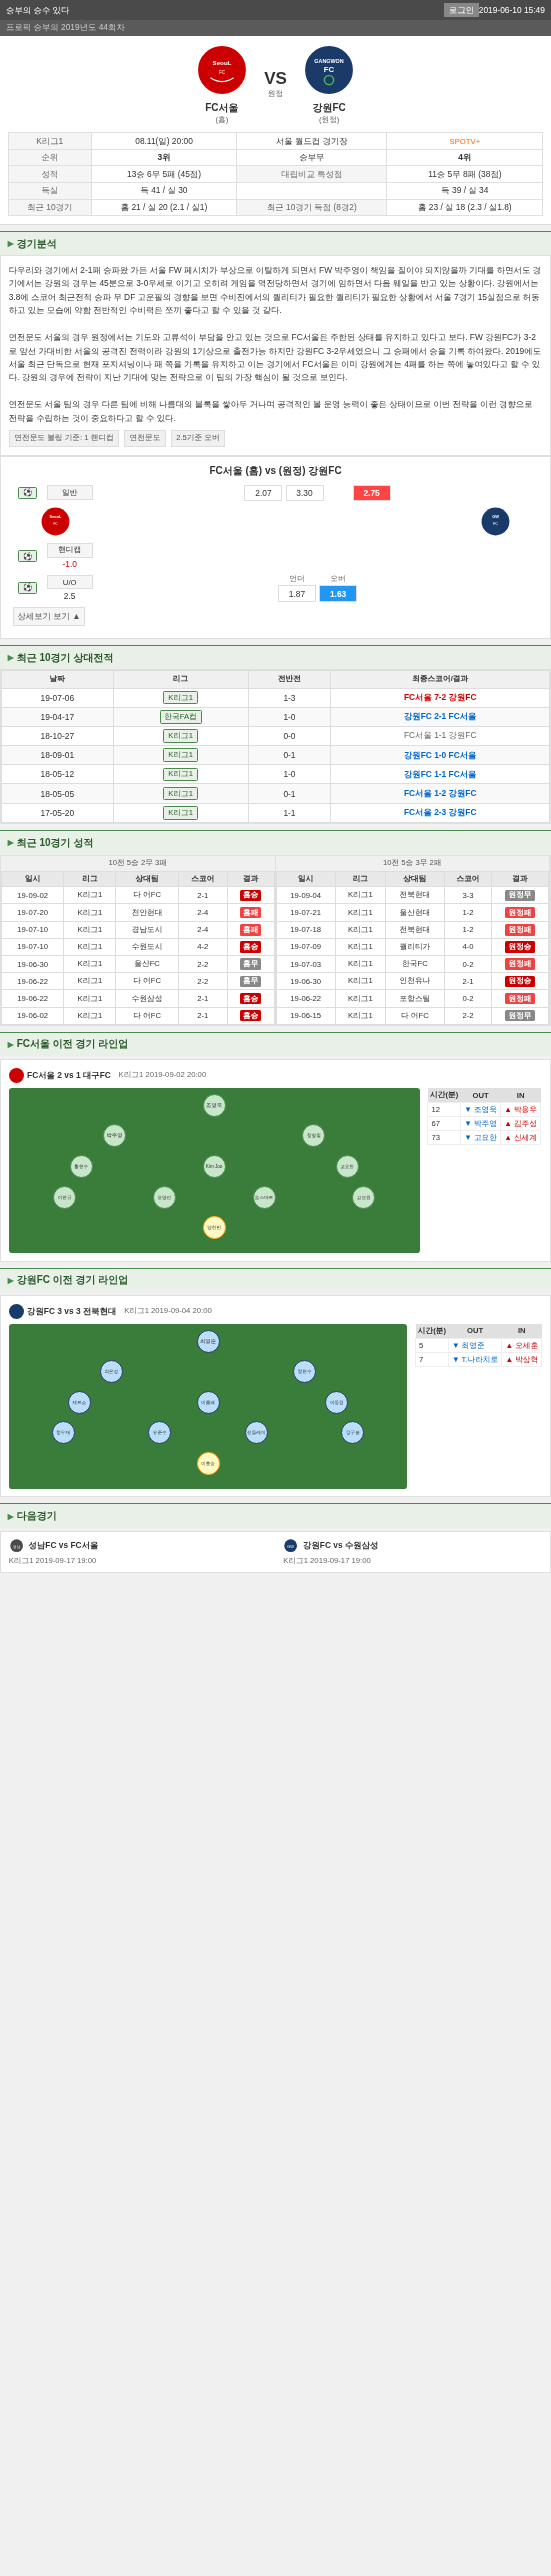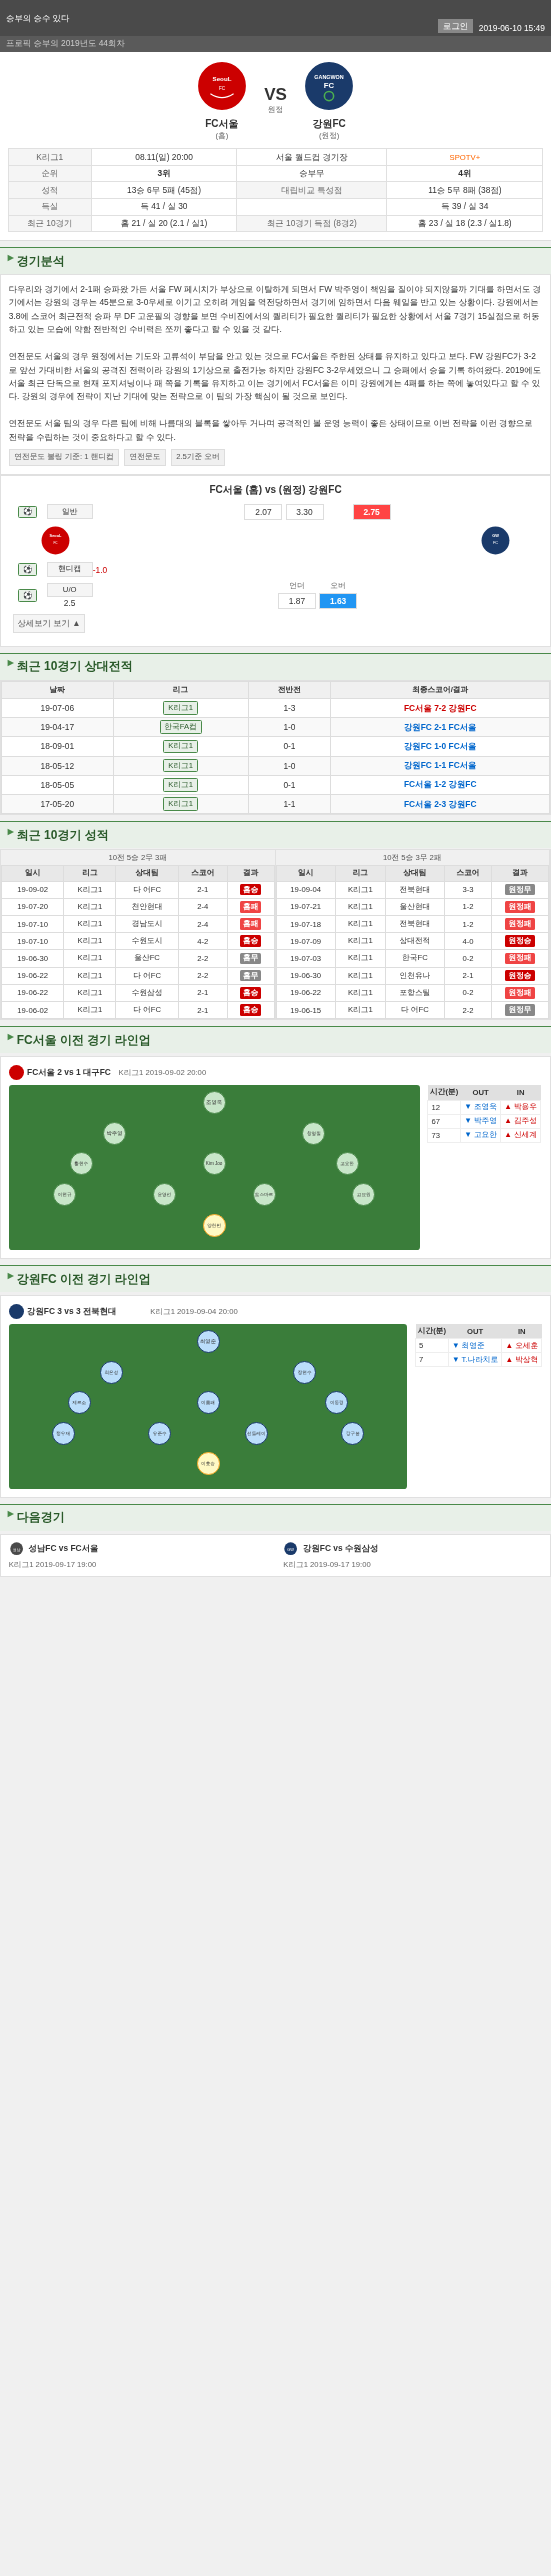--- a/index.html
+++ b/index.html
@@ -1,21 +1,21 @@
 <!DOCTYPE html>
 <html style="font-size:12.3px"><head>
   <meta charset="utf-8">
   <style>
     * { box-sizing: border-box; margin: 0; padding: 0; }
     body { font-family: 'Malgun Gothic', '맑은 고딕', sans-serif; font-size: 8.4px; background: #f0f0f0; color: #333; width: 551px; }
 
     
     .page-header { display: flex; justify-content: space-between; align-items: center; background: #4a4a4a; color: #fff; padding: 3.1px 6.1px; font-size: 8.4px; }
     .page-header .left { display: flex; gap: 6.1px; }
-    .page-header .right { display: flex; gap: 6px; align-items: flex-end; margin-top: 16px; }
+    .page-header .right { display: flex; gap: 0; align-items: center; }
     .login-btn { background: #888; color: #fff; border: none; padding: 1.5px 4.6px; cursor: pointer; font-size: 8.4px; }
 
     
     .breadcrumb { background: #5a5a5a; color: #ccc; padding: 2.3px 6.1px; font-size: 8.4px; display: flex; justify-content: space-between; }
 
     
     .match-header { background: #fff; padding: 7.7px; border-bottom: 0.8px solid #ddd; }
     .match-teams { display: flex; align-items: center; justify-content: center; gap: 15.3px; margin-bottom: 7.7px; }
     .team { display: flex; flex-direction: column; align-items: center; }
     .team-logo { width: 54px; height: 54px; display: flex; align-items: center; justify-content: center; }
@@ -27,21 +27,21 @@
     .vs-sub { font-size: 7.7px; color: #666; }
 
     
     .match-info-table { width: 100%; border-collapse: collapse; font-size: 8.4px; }
     .match-info-table td { padding: 2.3px 4.6px; border: 0.8px solid #e0e0e0; text-align: center; }
     .match-info-table .label { background: #f5f5f5; color: #666; }
     .match-info-table .value { background: #fff; }
     .rank-row td { background: #f9f9f9; }
 
     
-    .section-header { background: #e8f0e8; padding: 4.6px 7.7px; font-size: 12px; font-weight: bold; color: #2a5a2a; display: flex; align-items: flex-start; gap: 3.1px; border-top: 1.5px solid #4a8a4a; margin-top: 6.1px; }
+    .section-header { background: #e8f0e8; padding: 4.6px 7.7px; font-size: 10px; font-weight: bold; color: #2a5a2a; display: flex; align-items: center; gap: 3.1px; border-top: 1.5px solid #4a8a4a; margin-top: 6.1px; }
     .section-header::before { content: '▶'; color: #4a8a4a; font-size: 7.7px; }
 
     
     .analysis-content { background: #fff; padding: 7.7px; font-size: 8.4px; line-height: 1.6; color: #333; border: 0.8px solid #e0e0e0; }
 
     
     .odds-section { background: #fff; padding: 7.7px; border: 0.8px solid #e0e0e0; }
     .odds-header { display: flex; align-items: center; justify-content: center; margin-bottom: 6.1px; font-size: 10px; font-weight: bold; }
     .odds-row { display: flex; align-items: center; margin-bottom: 4.6px; }
     .odds-label { width: 38px; font-size: 7.7px; color: #666; text-align: center; }
@@ -236,21 +236,21 @@
         <text x="20" y="16" text-anchor="middle" fill="#fff" font-size="5" font-weight="bold">GW</text>
         <text x="20" y="24" text-anchor="middle" fill="#fff" font-size="5">FC</text>
       </svg>
     </div>
   </div>
 
   <div class="odds-row">
     <div class="odds-label">
       <div class="league-badge">⚽</div>
     </div>
-    <div style="display:flex; flex-direction:row; align-items:center;">
+    <div style="display:flex; flex-direction:column; align-items:center;">
       <div class="odds-type-label">핸디캡</div>
       <div style="font-size:8.4px; color:#cc0000; margin-top:1.5px;">-1.0</div>
     </div>
   </div>
 
   <div class="odds-row">
     <div class="odds-label">
       <div class="league-badge">⚽</div>
     </div>
     <div style="display:flex; flex-direction:column; align-items:center;">
@@ -292,20 +292,26 @@
       <td>1-3</td>
       <td class="result-home">FC서울 7-2 강원FC</td>
     </tr>
         <tr>
       <td>19-04-17</td>
       <td><span class="league-badge">한국FA컵</span></td>
       <td>1-0</td>
       <td class="result-away">강원FC 2-1 FC서울</td>
     </tr>
         <tr>
+      <td>18-10-27</td>
+      <td><span class="league-badge">K리그1</span></td>
+      <td>0-0</td>
+      <td class="result-draw">FC서울 1-1 강원FC</td>
+    </tr>
+        <tr>
       <td>18-09-01</td>
       <td><span class="league-badge">K리그1</span></td>
       <td>0-1</td>
       <td class="result-away">강원FC 1-0 FC서울</td>
     </tr>
         <tr>
       <td>18-05-12</td>
       <td><span class="league-badge">K리그1</span></td>
       <td>1-0</td>
       <td class="result-away">강원FC 1-1 FC서울</td>
@@ -433,21 +439,21 @@
             <tr>
       <td>19-07-18</td>
       <td>K리그1</td>
       <td>전북현대</td>
       <td>1-2</td>
       <td><span class="result-badge badge-lose">원정패</span></td>
     </tr>
             <tr>
       <td>19-07-09</td>
       <td>K리그1</td>
-      <td>상대전적</td>
+      <td>퀄리티가</td>
       <td>4-0</td>
       <td><span class="result-badge badge-win">원정승</span></td>
     </tr>
             <tr>
       <td>19-07-03</td>
       <td>K리그1</td>
       <td>한국FC</td>
       <td>0-2</td>
       <td><span class="result-badge badge-lose">원정패</span></td>
     </tr>
@@ -592,21 +598,21 @@
 
 <div class="section-header">
   <span>강원FC 이전 경기 라인업</span>
 </div>
 <div class="lineup-section">
   <div style="display:flex; align-items:center; gap:7.7px; margin-bottom:4.6px;">
     <div style="display:flex; align-items:center; gap:3.1px;">
       <div style="width:15.3px;height:15.3px;border-radius:50%;background:#1a3a6a;display:inline-block;"></div>
       <span style="font-size:8.4px;font-weight:bold;">강원FC 3 vs 3 전북현대</span>
     </div>
-    <span style="font-size:7.7px;color:#666;margin-left:26px;">K리그1 2019-09-04 20:00</span>
+    <span style="font-size:7.7px;color:#666;">K리그1 2019-09-04 20:00</span>
   </div>
   <div style="display:flex; gap:7.7px;">
 
     <div style="flex:1; background: #3a7d3a; border-radius:3.1px; padding:6.1px; min-height:153px;">
       <div class="field-row">
         <div class="player">
           <div class="player-circle" style="background:#bbdefb; border-color:#1a3a6a;">
               <span style="font-size:5.4px;">최영준</span>
             </div>
         </div>

